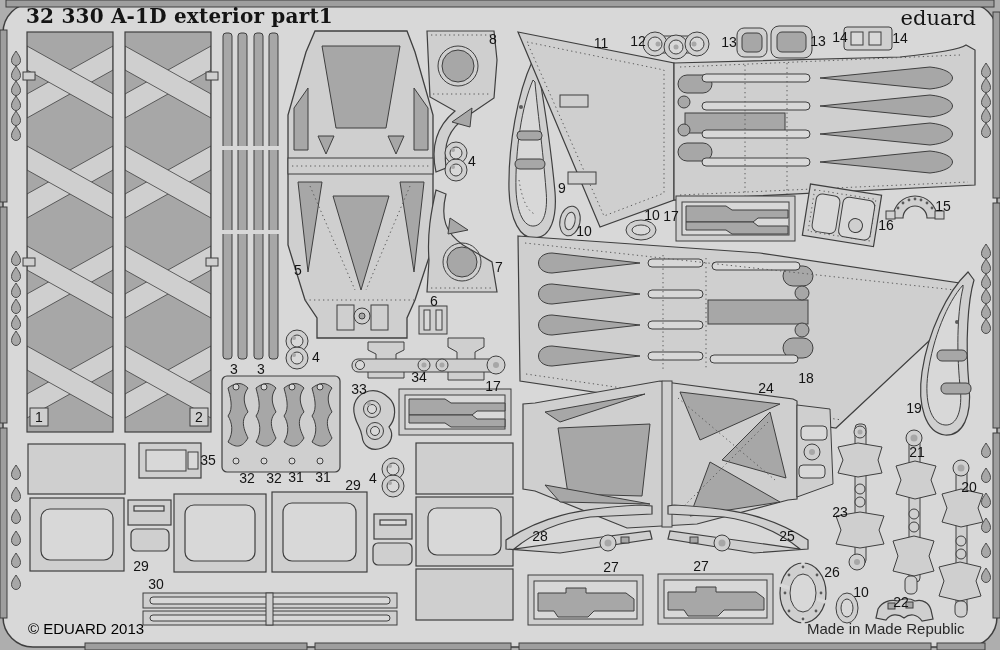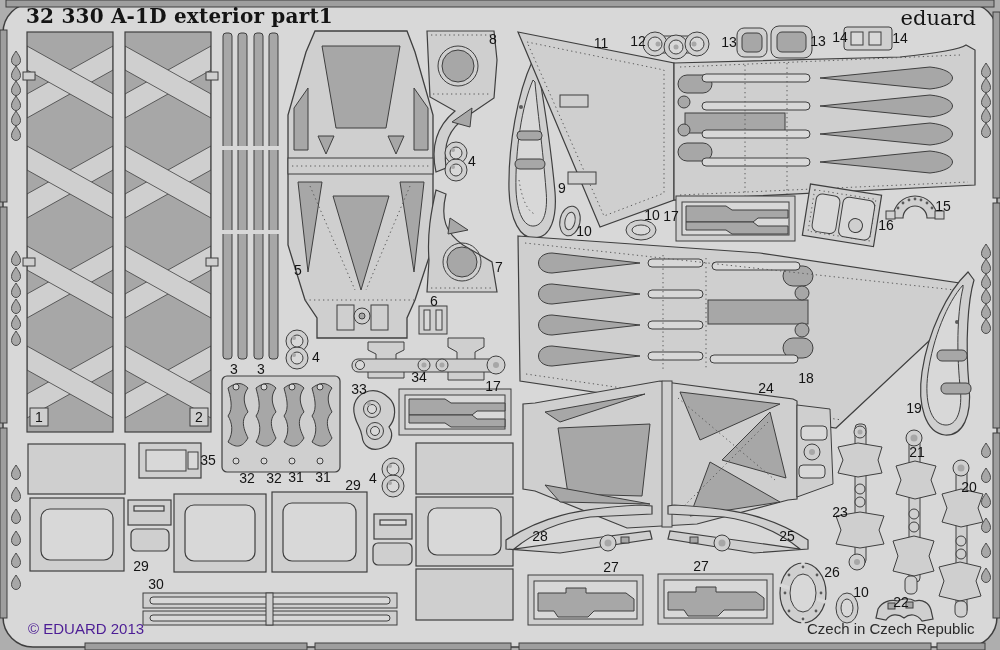--- a/index.html
+++ b/index.html
@@ -4,21 +4,21 @@
 <style>
   html,body{margin:0;padding:0;background:#8f8f8f;}
   .stage{position:relative;width:1000px;height:650px;overflow:hidden;
          font-family:"Liberation Sans",sans-serif;background:#aeaeae;}
   .stage svg{position:absolute;left:0;top:0;}
   .txt{position:absolute;color:#141414;white-space:nowrap;}
   .title{left:26px;top:4px;font-family:"DejaVu Serif",serif;font-weight:bold;
          font-size:20px;letter-spacing:.2px;}
   .brand{right:24px;top:6px;font-family:"DejaVu Serif",serif;font-weight:normal;
          font-size:21px;}
-  .copyright{left:28px;top:620px;font-size:15px;color:#4c1d95;}
+  .copyright{left:28px;top:620px;font-size:15px;color:#000000;}
   .madein{left:807px;top:620px;font-size:15px;color:#2a2a2a;}
 </style>
 </head>
 <body>
 
 <div class="stage">
 <svg width="1000" height="650" viewBox="0 0 1000 650">
   <defs>
     <pattern id="zig" x="27" y="32" width="86" height="100" patternUnits="userSpaceOnUse">
       <rect width="86" height="100" fill="#a7a7a7"></rect>
@@ -535,14 +535,14 @@
         <text x="274" y="483">32</text>
         <text x="359" y="394">33</text>
         <text x="419" y="382">34</text>
         <text x="208" y="465">35</text>
       </g>
 </svg>
 
 <div class="txt title">32 330 A-1D exterior part1</div>
 <div class="txt brand">eduard</div>
 <div class="txt copyright">© EDUARD 2013</div>
-<div class="txt madein">Czech in Czech Republic</div>
+<div class="txt madein">Made in Made Republic</div>
 </div>
 
 </body></html>

